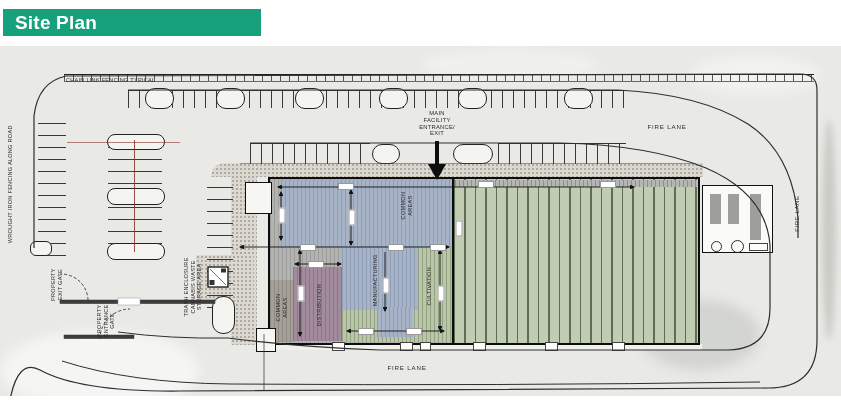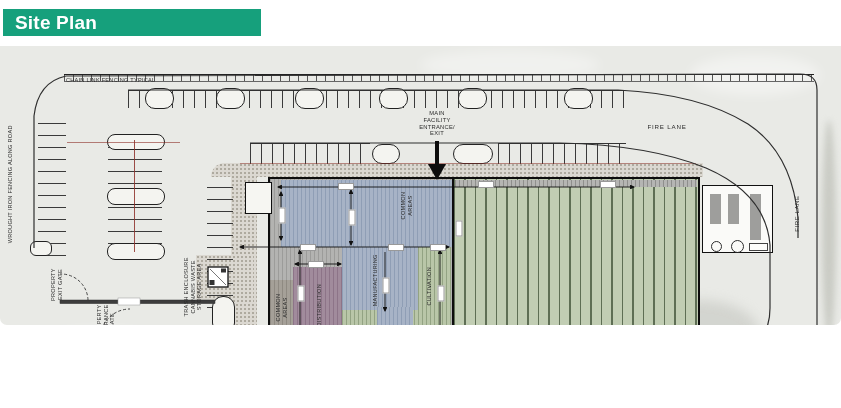--- a/index.html
+++ b/index.html
@@ -1,17 +1,17 @@
 <!DOCTYPE html>
 <html><head>
 <meta charset="utf-8">
 <style>
   html,body{margin:0;padding:0;background:#fff;}
-  .page{position:relative;width:841px;height:325px;overflow:hidden;background:#fff;
-        font-family:"Liberation Sans",sans-serif;border-radius:7px;}
+  .page{position:relative;width:841px;height:396px;overflow:hidden;background:#fff;
+        font-family:"Liberation Sans",sans-serif;}
   .header-bar{position:absolute;left:3px;top:9px;width:258px;height:27px;
         display:flex;align-items:center;padding-left:12px;box-sizing:border-box;}
   .header-bar span{color:#fff;font-size:19px;font-weight:bold;letter-spacing:.2px;}
   .plan-bg{position:absolute;left:0;top:46px;width:841px;height:360px;background:#e9eae6;}
   .blob{position:absolute;border-radius:50%;filter:blur(6px);}
   .lbl{position:absolute;font-size:5.6px;line-height:1.18;color:#2d2d2d;
        letter-spacing:.25px;white-space:pre-line;text-align:center;z-index:30;}
   .rot{transform:rotate(-90deg);}
   .fence-top{position:absolute;left:64px;top:74px;width:750px;height:6px;
        border-top:1.4px solid #222;border-bottom:.8px solid #666;

